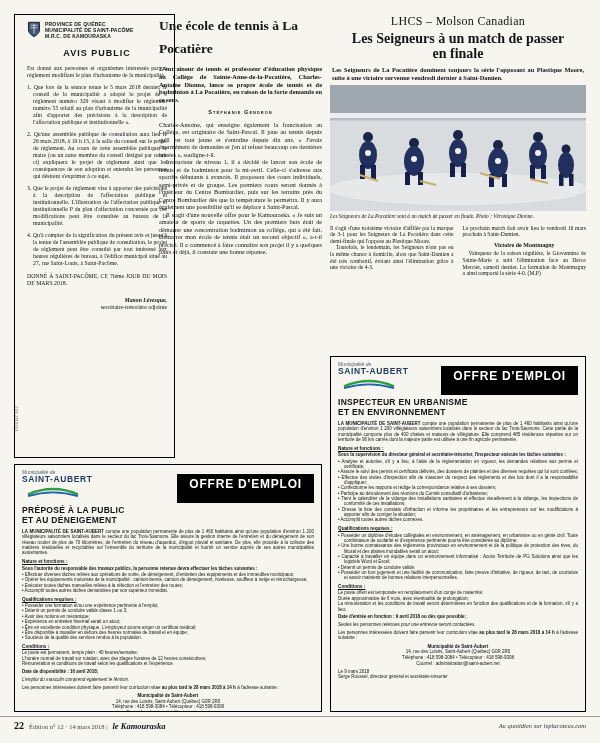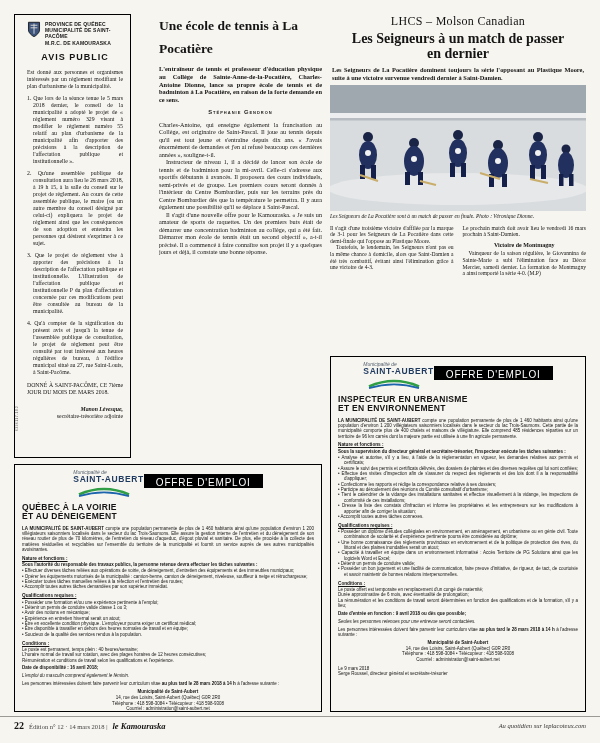--- a/index.html
+++ b/index.html
@@ -5,21 +5,21 @@
   * { margin:0; padding:0; box-sizing:border-box; }
   html,body { background:#9a9a9a; }
   .page {
     position:relative; width:600px; height:743px; margin:0 auto;
     background:#f7f5f0; color:#141414; overflow:hidden;
     font-family:"Liberation Serif", serif; outline:1px solid #c9c6bf;
   }
   .region { position:absolute; overflow:hidden; }
 
   
-  .avis { left:14px; top:14px; width:117px; height:444px; border:1.2px solid #000; padding:6px 7px 4px 12px; background:#f7f5f0; }
+  .avis { left:14px; top:14px; width:161px; height:444px; border:1.2px solid #000; padding:6px 7px 4px 12px; background:#f7f5f0; }
   .avis-header { display:flex; gap:4px; align-items:flex-start; margin-bottom:5px; }
   .avis-header .crest { flex:0 0 auto; }
   .avis-header-lines { font-family:"Liberation Sans", sans-serif; font-weight:bold; font-size:5px; line-height:6.2px; letter-spacing:.2px; }
   .avis-title { text-align:center; font-family:"Liberation Sans", sans-serif; font-weight:bold; font-size:9px; letter-spacing:1px; margin:6px 0 7px; }
   .avis-body { font-size:5.8px; line-height:7px; text-align:justify; hyphens:auto; }
   .avis-body p { margin-bottom:5px; }
   .avis-items p { margin-bottom:5px; padding-left:6px; text-indent:-6px; }
   .avis-given { margin-top:6px; }
   .avis-sig { text-align:right; margin-top:10px; font-size:5.8px; line-height:7px; }
   .avis-sig .name { font-style:italic; font-weight:bold; }
@@ -43,25 +43,25 @@
   .caption { font-style:italic; font-size:5.4px; line-height:6.4px; margin:2px 0 5px; }
   .hcols { display:flex; gap:9px; }
   .hcol { flex:1; font-size:5.6px; line-height:6.6px; text-align:justify; hyphens:auto; }
   .hcol p + p { text-indent:6px; }
   .subhead { text-align:center; font-weight:bold; font-size:6px; margin:4px 0 2px; text-indent:0 !important; }
 
   
   .jobbox { border:1.2px solid #000; background:#f7f5f0; padding:5px 7px; font-family:"Liberation Sans", sans-serif; }
   .job-left { left:14px; top:464px; width:308px; height:248px; }
   .job-right { left:330px; top:356px; width:256px; height:356px; }
-  .job-head { display:flex; justify-content:center; align-items:flex-start; margin-bottom:3px; }
+  .job-head { display:flex; justify-content:space-between; align-items:flex-start; margin-bottom:3px; }
   .sa-logo { line-height:1; }
   .sa-logo .muni { font-style:italic; font-size:5px; color:#53606e; }
   .sa-logo .name { font-weight:bold; font-size:8.5px; letter-spacing:.6px; color:#1f3a5f; }
-  .banner { background:#000; color:#fff; font-weight:normal; font-size:10px; letter-spacing:.8px; padding:3px 12px 0; margin-top:4px; }
+  .banner { background:#000; color:#fff; font-weight:bold; font-size:12px; letter-spacing:.8px; padding:3px 12px 12px; margin-top:4px; }
   .job-title { text-align:left; font-weight:bold; font-size:8.5px; line-height:9.5px; letter-spacing:.3px; margin:2px 0 4px; }
   .job-body { font-size:4.5px; line-height:5.35px; text-align:justify; hyphens:auto; }
   .job-body .b { font-weight:bold; }
   .jb-heading { font-weight:bold; font-size:4.7px; text-decoration:underline; margin-top:3.5px; margin-bottom:1px; }
   .jb-sub { font-weight:bold; margin-bottom:1px; }
   .bullet { padding-left:6px; text-indent:-6px; }
   .bullet::before { content:"•  "; }
   .jb-bold-line { font-weight:bold; margin-top:2.5px; }
   .jb-italic { font-style:italic; margin-top:2.5px; }
   .jb-apply { margin-top:2.5px; }
@@ -122,21 +122,21 @@
     <div class="body">
 
     <p>Charles-Antoine, qui enseigne également la francisation au Collège, est originaire de Saint-Pascal. Il joue au tennis depuis qu'il est tout jeune et s'entraîne depuis dix ans. « J'avais énormément de demandes et j'en ai refusé beaucoup ces dernières années », souligne-t-il.</p>
         <p>Instructeur de niveau 1, il a décidé de lancer son école de tennis et de badminton pour la mi-avril. Celle-ci s'adresse aux sportifs débutants à avancés. Il proposera des cours individuels, semi-privés et de groupe. Les premiers cours seront donnés à l'intérieur du Centre Bombardier, puis sur les terrains près du Centre Bombardier dès que la température le permettra. Il y aura également une possibilité qu'il se déplace à Saint-Pascal.</p>
         <p>Il s'agit d'une nouvelle offre pour le Kamouraska. « Je suis un amateur de sports de raquettes. Un des premiers buts était de démarrer une concentration badminton au collège, qui a été fait. Démarrer mon école de tennis était un second objectif », a-t-il précisé. Il a commencé à faire connaître son projet il y a quelques jours et déjà, il constate une bonne réponse.</p>
       </div>
   </div>
 
   <div class="region hockey">
     <div class="kicker">LHCS – Molson Canadian</div>
-    <h1>Les Seigneurs à un match de passer en dernier</h1>
+    <h1>Les Seigneurs à un match de passer en finale</h1>
     <p class="lead">Les Seigneurs de La Pocatière dominent toujours la série l'opposant au Plastique Moore, suite à une victoire survenue vendredi dernier à Saint-Damien.</p>
     <svg class="photo" viewBox="0 0 256 126" preserveAspectRatio="none">
       <rect width="256" height="126" fill="#d9dcde"></rect>
       <rect width="256" height="30" fill="#9fa7af"></rect>
       <rect y="28" width="256" height="5" fill="#eceeef"></rect>
       <rect y="33" width="256" height="2.5" fill="#b6bcc2"></rect>
       <ellipse cx="128" cy="104" rx="130" ry="16" fill="#e6e8ea"></ellipse>
       <g fill="#22305f">
         <g transform="translate(38,70)">
             <circle cx="0" cy="-18" r="5" fill="#1a2446"></circle>
@@ -203,21 +203,21 @@
         <div class="muni">Municipalité de</div>
         <div class="name">SAINT-AUBERT</div>
         <svg width="62" height="10" viewBox="0 0 62 12">
             <path d="M1 9 Q31 -4 61 9" stroke="#2f9e44" fill="none" stroke-width="3"></path>
             <path d="M1 11 Q31 2 61 11" stroke="#1c64ab" fill="none" stroke-width="2"></path>
           </svg>
       </div>
       <div class="banner">OFFRE D'EMPLOI</div>
     </div>
     <div class="job-title">
-      <div>QUÉBEC À LA VOIRIE</div>
+      <div>PRÉPOSÉ À LA PUBLIC</div>
       <div>ET AU DÉNEIGEMENT</div>
     </div>
     <div class="job-body">
       <p><span class="b">LA MUNICIPALITÉ DE SAINT-AUBERT</span> <span>compte une population permanente de plus de 1 460 habitants ainsi qu'une population d'environ 1 200 villégiateurs saisonniers localisés dans le secteur du lac Trois-Saumons. Elle assure la gestion interne de l'entretien et du déneigement de son réseau routier de plus de 70 kilomètres, de l'entretien du réseau d'aqueduc, d'égout pluvial et sanitaire. De plus, elle procède à la collecte des matières résiduelles et recyclables sur l'ensemble du territoire de la municipalité et fournit un service auprès de ses autres municipalités avoisinantes.</span></p>
       <div class="jb-heading">Nature et fonctions :</div>
       <div class="jb-sub">Sous l'autorité du responsable des travaux publics, la personne retenue devra effectuer les tâches suivantes :</div>
       <div>
 
       <p class="bullet">Effectuer diverses tâches reliées aux opérations de voirie, de déneigement, d'entretien des équipements et des immeubles municipaux;</p>
           <p class="bullet">Opérer les équipements motorisés de la municipalité : camion-benne, camion de déneigement, niveleuse, souffleur à neige et rétrochargeuse;</p>

